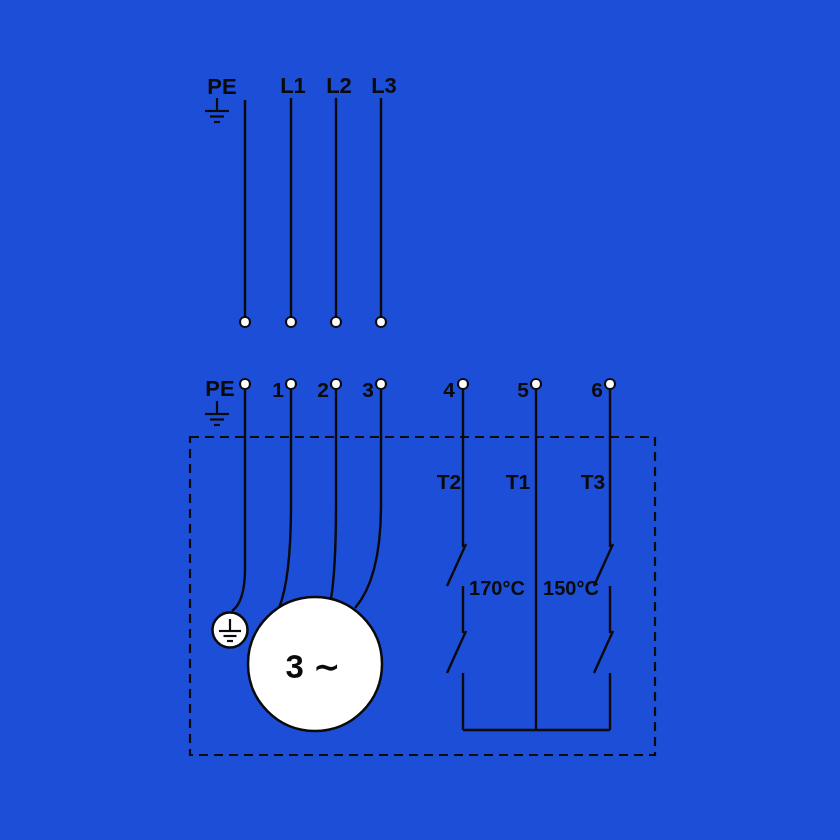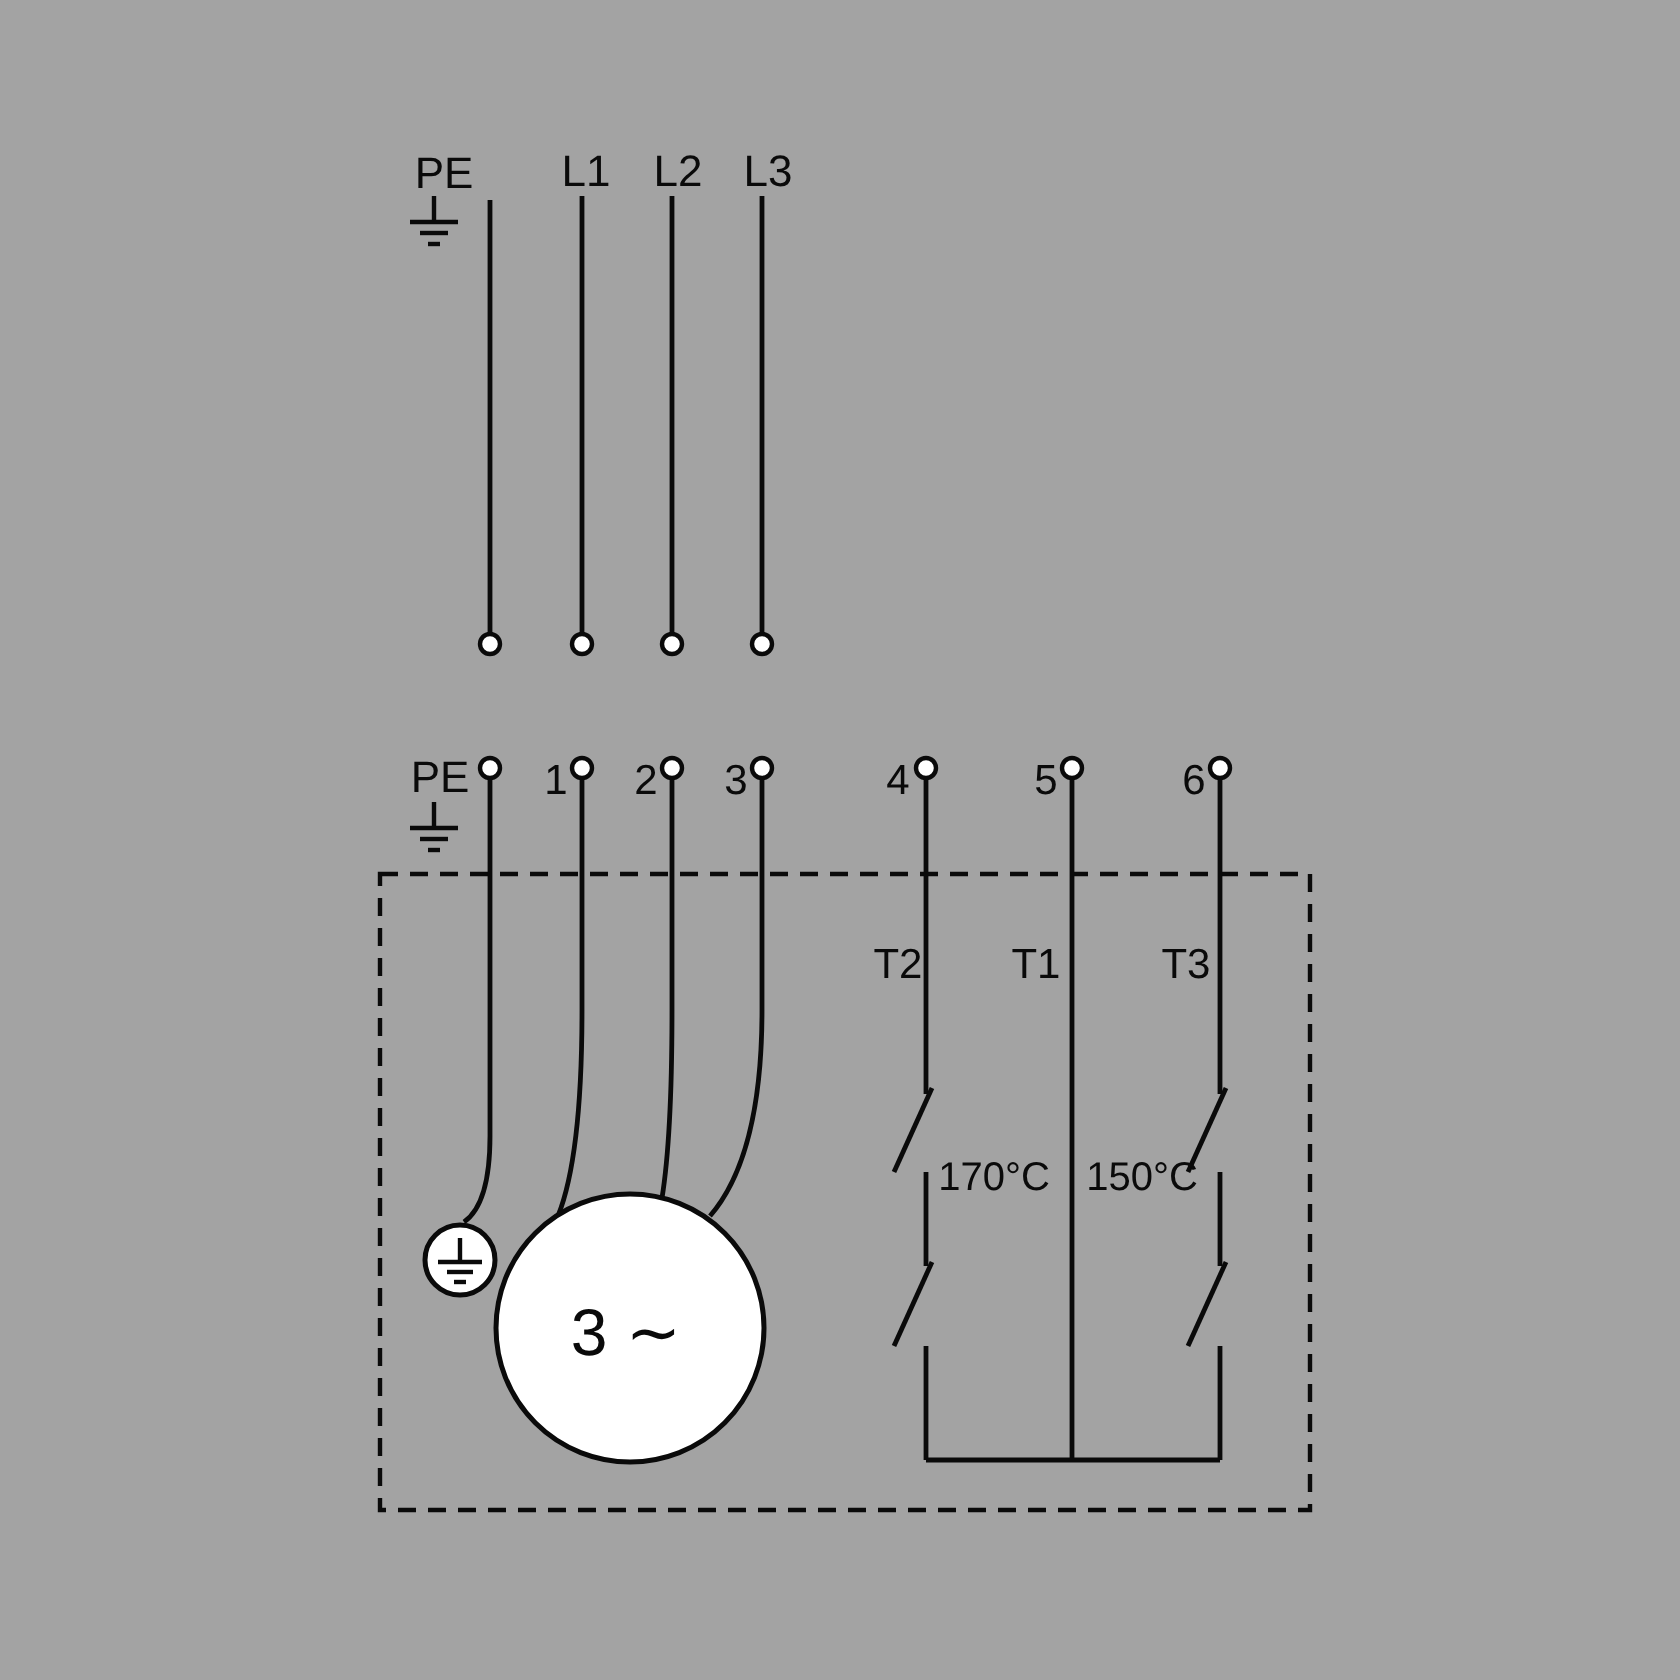--- a/index.html
+++ b/index.html
@@ -1,20 +1,21 @@
 <!DOCTYPE html>
 <html><head>
 <meta charset="utf-8">
 <style>
   html, body { margin: 0; padding: 0; background: #ffffff; }
   .canvas {
     width: 840px; height: 840px;
     position: relative;
-    background: #a3a3a3;
+    background: #1d4ed8;
     overflow: hidden;
+    font-weight: bold;
   }
   svg { display: block; }
   .wire   { stroke: #0a0a0a; stroke-width: 2.4; fill: none; stroke-linecap: butt; }
   .thin   { stroke: #0a0a0a; stroke-width: 2.2; fill: none; }
   .term   { stroke: #0a0a0a; stroke-width: 2.2; fill: #ffffff; }
   .boxd   { stroke: #0a0a0a; stroke-width: 2.2; fill: none; stroke-dasharray: 9 6; }
   .node   { stroke: #0a0a0a; stroke-width: 2.5; fill: #ffffff; }
   text {
     font-family: "Liberation Sans", "DejaVu Sans", sans-serif;
     fill: #0a0a0a;

